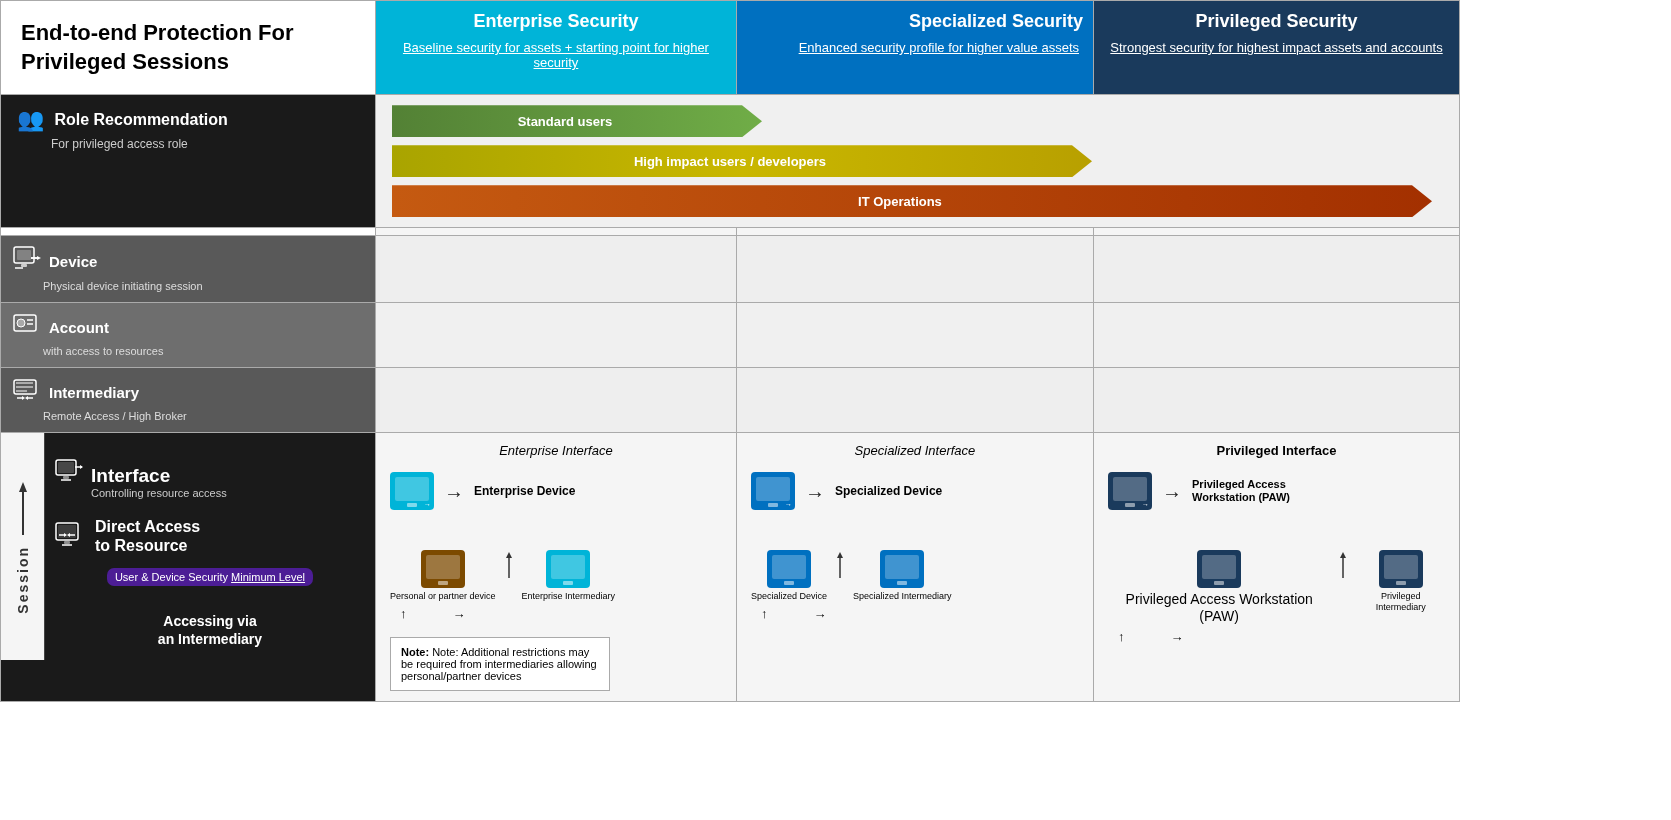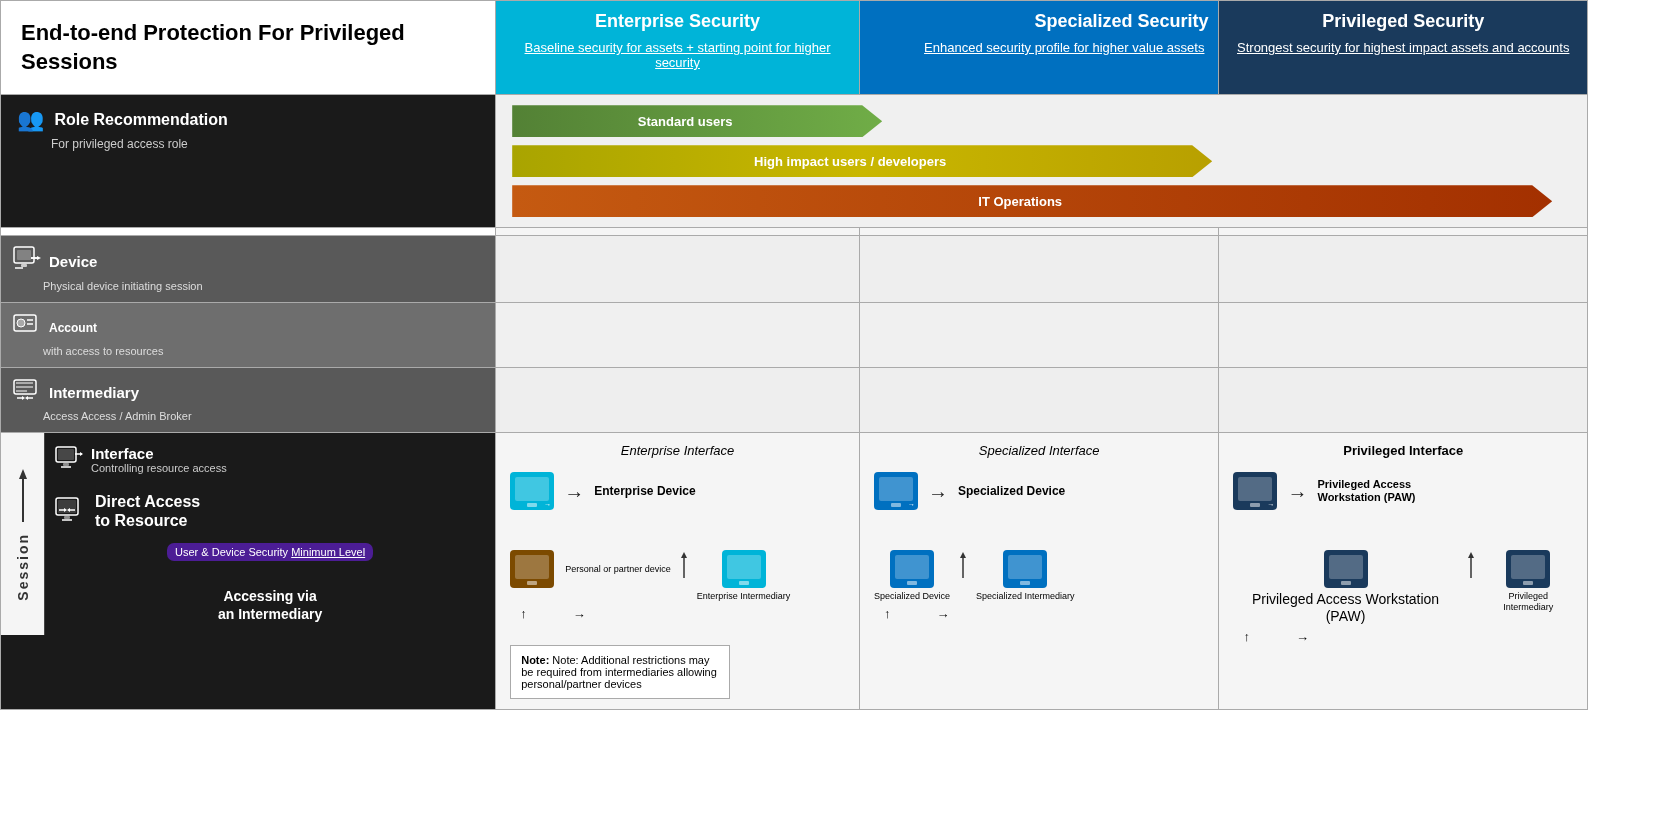--- a/index.html
+++ b/index.html
@@ -1,19 +1,19 @@
 <!DOCTYPE html>
 <html><head>
   <meta charset="utf-8">
   <style>
     * { box-sizing: border-box; margin: 0; padding: 0; }
     body { font-family: 'Segoe UI', Arial, sans-serif; background: #fff; font-size: 13px; }
 
     .main-table {
-      width: 1588px;
+      width: 1460px;
       border-collapse: collapse;
       border: 1.5px solid #aaa;
     }
 
     .main-table td, .main-table th {
       border: 1.5px solid #aaa;
       vertical-align: top;
     }
 
     
@@ -254,21 +254,21 @@
       <td class="section-row-left" style="background:#6e6e6e;">
         <div class="section-label">
           <span>
             <svg width="28" height="26" viewBox="0 0 28 26" fill="none">
               <rect x="1" y="2" width="22" height="16" rx="2" fill="none" stroke="white" stroke-width="1.5"></rect>
               <circle cx="8" cy="10" r="4" fill="rgba(255,255,255,0.4)" stroke="white" stroke-width="1"></circle>
               <line x1="14" y1="7" x2="20" y2="7" stroke="white" stroke-width="1.5"></line>
               <line x1="14" y1="11" x2="20" y2="11" stroke="white" stroke-width="1.5"></line>
             </svg>
           </span>
-          <span style="font-size:12px; font-weight:bold;">Account</span>
+          <span style="font-size:15px; font-weight:bold;">Account</span>
         </div>
         <div class="section-sub">with access to resources</div>
       </td>
       <td class="empty-cell-light" style="background:#f0f0f0;"></td>
       <td class="empty-cell-light" style="background:#f0f0f0;"></td>
       <td class="empty-cell-light" style="background:#f0f0f0;"></td>
     </tr>
 
     <tr>
       <td class="section-row-left" style="background:#595959;">
@@ -280,21 +280,21 @@
               <line x1="3" y1="9" x2="20" y2="9" stroke="white" stroke-width="1"></line>
               <line x1="3" y1="13" x2="14" y2="13" stroke="white" stroke-width="1"></line>
               <path d="M4 20 L10 20" stroke="white" stroke-width="1.5"></path>
               <polygon points="9,18 12,20 9,22" fill="white"></polygon>
               <path d="M14 20 L20 20" stroke="white" stroke-width="1.5"></path>
               <polygon points="15,18 12,20 15,22" fill="white"></polygon>
             </svg>
           </span>
           <span style="font-size:15px; font-weight:bold;">Intermediary</span>
         </div>
-        <div class="section-sub">Access Access / Admin Broker</div>
+        <div class="section-sub">Remote Access / High Broker</div>
       </td>
       <td class="empty-cell" style="background:#eee;"></td>
       <td class="empty-cell" style="background:#eee;"></td>
       <td class="empty-cell" style="background:#eee;"></td>
     </tr>
 
     <tr>
 
       <td style="background:#1a1a1a; color:#fff; padding:0; position:relative;">
         <div style="display:flex; height:100%;">
@@ -314,21 +314,21 @@
                 <svg width="28" height="26" viewBox="0 0 28 26" fill="none">
                   <rect x="1" y="2" width="20" height="15" rx="2" fill="none" stroke="white" stroke-width="1.5"></rect>
                   <rect x="3" y="4" width="16" height="11" fill="rgba(255,255,255,0.2)" rx="1"></rect>
                   <path d="M20 9 L27 9" stroke="white" stroke-width="1.5"></path>
                   <polygon points="25,7 28,9 25,11" fill="white"></polygon>
                   <rect x="8" y="18" width="6" height="3" fill="white" opacity="0.5" rx="1"></rect>
                   <line x1="6" y1="22" x2="16" y2="22" stroke="white" stroke-width="1.5"></line>
                 </svg>
               </span>
               <div>
-                <div style="font-size:15px; font-weight:bold;">Interface</div>
+                <div style="font-size:19px; font-weight:bold;margin-top:20px;">Interface</div>
                 <div style="font-size:11px; color:#ccc;">Controlling resource access</div>
               </div>
             </div>
 
             <div style="display:flex; align-items:center; gap:8px; margin-top:10px;">
               <span>
                 <svg width="32" height="28" viewBox="0 0 32 28" fill="none">
                   <rect x="1" y="2" width="22" height="17" rx="2" fill="none" stroke="white" stroke-width="1.5"></rect>
                   <rect x="3" y="4" width="18" height="13" fill="rgba(255,255,255,0.15)" rx="1"></rect>
                   <path d="M4 14 L10 14" stroke="white" stroke-width="1.5"></path>
@@ -365,21 +365,21 @@
             <div style="position:absolute;top:5px;left:5px;right:5px;bottom:9px;background:rgba(255,255,255,0.25);border-radius:2px;"></div>
             <div style="position:absolute;bottom:3px;left:50%;transform:translateX(-50%);width:10px;height:4px;background:rgba(255,255,255,0.5);border-radius:1px;"></div>
             <div style="position:absolute;bottom:3px;right:3px;font-size:7px;color:white;">→</div>
           </div>
           <span class="conn-arrow">→</span>
           <span style="font-size:12px; font-weight:bold;">Enterprise Device</span>
         </div>
 
         <div>
           <div style="display:flex; align-items:flex-start; gap:6px; margin-top:4px;">
-            <div style="display:flex; flex-direction:row; align-items:center; gap:11px;">
+            <div style="display:flex; flex-direction:column; align-items:center; gap:3px;">
               <div style="position:relative; width:44px; height:38px; background:#7c4a00; border-radius:4px;">
                 <div style="position:absolute;top:5px;left:5px;right:5px;bottom:9px;background:rgba(255,255,255,0.25);border-radius:2px;"></div>
                 <div style="position:absolute;bottom:3px;left:50%;transform:translateX(-50%);width:10px;height:4px;background:rgba(255,255,255,0.5);border-radius:1px;"></div>
               </div>
               <span style="font-size:9px; text-align:center; line-height:1.2;">Personal or
 partner device</span>
             </div>
             <div style="display:flex; flex-direction:column; align-items:center; gap:3px; margin-top:0;">
               <svg width="14" height="30" viewBox="0 0 14 30">
                 <line x1="7" y1="28" x2="7" y2="4" stroke="#333" stroke-width="1.5"></line>
@@ -395,21 +395,21 @@
 Intermediary</span>
             </div>
           </div>
 
           <div style="display:flex; align-items:center; margin-top:4px; margin-left:10px; gap:2px;">
             <span style="font-size:13px;">↑</span>
             <span style="font-size:13px; margin-left:44px;">→</span>
           </div>
         </div>
 
-        <div class="note-box" style="margin-top:24px;">
+        <div class="note-box" style="margin-top:16px;">
           <strong>Note:</strong> <span>Note: Additional restrictions may be required from intermediaries allowing personal/partner devices</span>
         </div>
       </td>
 
       <td style="background:#f5f5f5; padding:10px 14px; vertical-align:top;">
         <div style="font-style:italic; font-size:13px; margin-bottom:14px; text-align:center;">Specialized Interface</div>
 
         <div class="flow-diagram" style="margin-bottom:40px;">
           <div style="position:relative; width:44px; height:38px; background:#0070c0; border-radius:4px; flex-shrink:0;">
             <div style="position:absolute;top:5px;left:5px;right:5px;bottom:9px;background:rgba(255,255,255,0.25);border-radius:2px;"></div>

